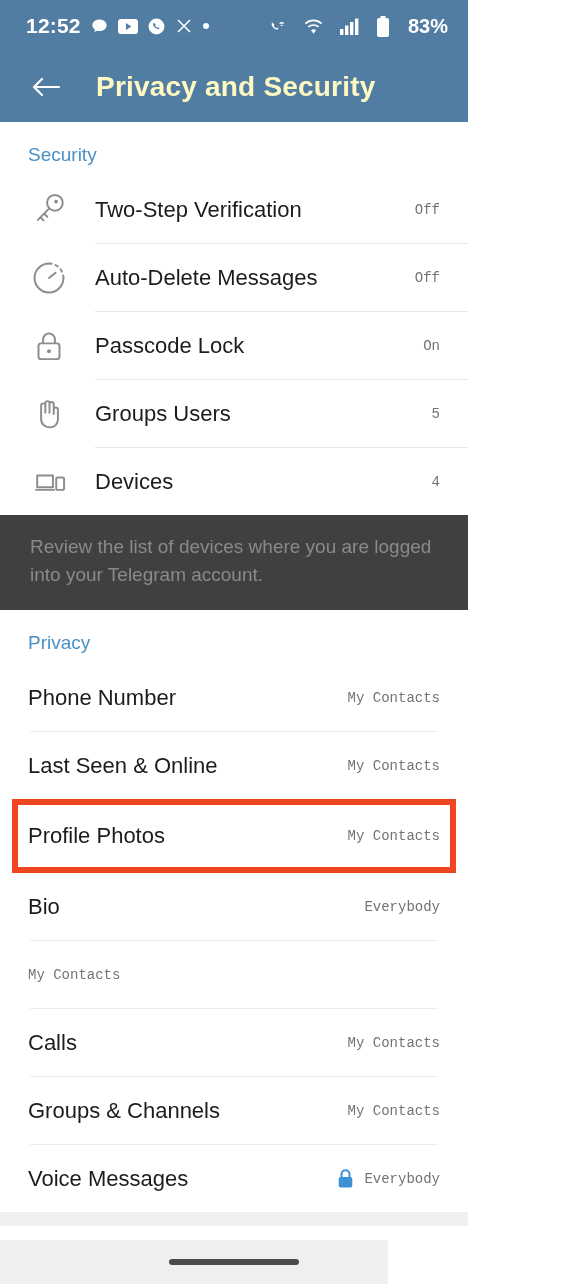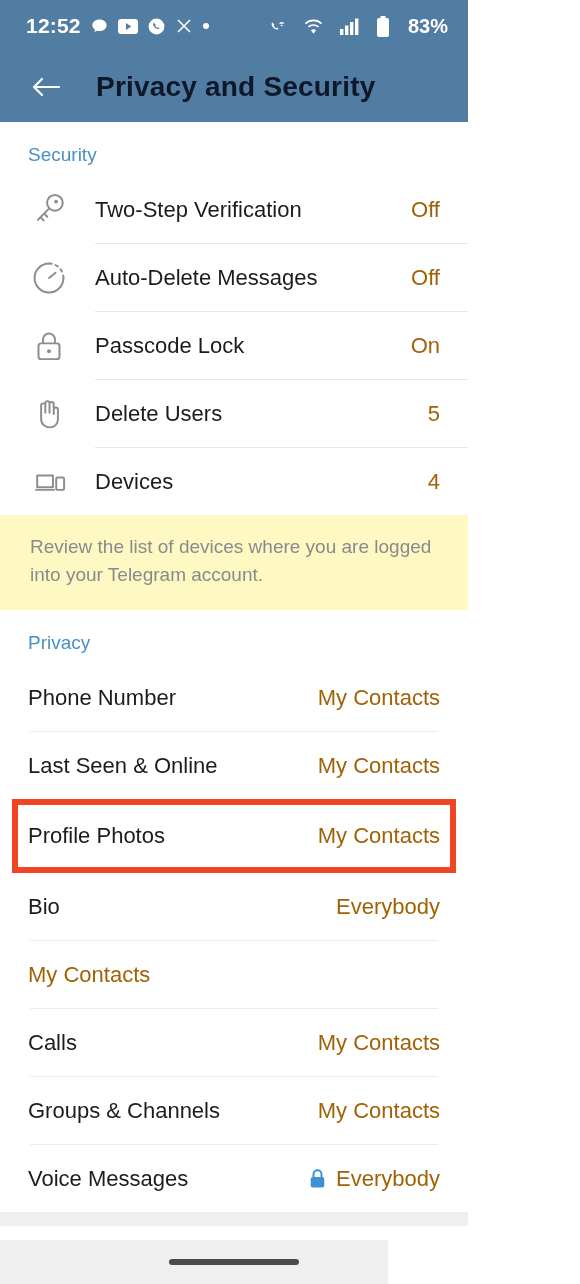--- a/index.html
+++ b/index.html
@@ -18,44 +18,44 @@
     padding: 0 20px 0 26px;
   }
   .sb-left { display: flex; align-items: center; gap: 9px; }
   .sb-time { font-size: 21px; font-weight: 700; letter-spacing: .2px; }
   .sb-right { display: flex; align-items: center; gap: 16px; }
   .sb-batt-text { font-size: 20px; font-weight: 700; margin-left: 2px; }
   .ic { display: inline-block; line-height: 0; }
 
   
   .appbar {
-    height: 70px; background: #527da3; color: #0f172a;
+    height: 70px; background: #527da3; color: #fef9c3;
     display: flex; align-items: center; padding: 0 20px 0 26px;
   }
   .back-btn { width: 40px; height: 40px; display: flex; align-items: center; justify-content: center; cursor: pointer; }
   .appbar-title { font-size: 28px; font-weight: 700; margin-left: 30px; letter-spacing: .2px; }
 
   
   .content { background: #ffffff; }
   .section-header {
     color: #4a90c4; font-size: 19px; font-weight: 400;
     padding: 22px 0 10px 28px;
   }
   .row {
     position: relative; display: flex; align-items: center;
     min-height: 67px; padding: 0 28px 0 28px; background: #fff; justify-content: space-between;
   }
   .row-icon { width: 67px; flex: 0 0 67px; display: flex; align-items: center; }
   .row-label { flex: 1; font-size: 22px; color: #1c1c1c; }
-  .row-value { font-size: 22px; color: #a16207; display: flex; align-items: center; gap: 9px; }
+  .row-value { font-size: 14px; color: #737373; display: flex; align-items: center; gap: 9px; font-family: Liberation Mono, monospace; }
   .divider-inset { height: 1px; background: #e6e6e6; margin-left: 95px; }
   .divider-full { height: 1px; background: #ececec; margin: 0 30px; }
 
   .note {
-    background: #fef9c3; color: #8a8a8e; font-size: 19px; line-height: 1.45;
+    background: #404040; color: #8a8a8e; font-size: 19px; line-height: 1.45;
     padding: 18px 30px 22px 30px;
   }
   .gap-strip { background: #efeff0; height: 14px; }
 
   
   .highlight-box {
     position: absolute; left: 12px; right: 12px; top: 0; bottom: 0;
     border: 6px solid #f04523; pointer-events: none;
   }
   .row.highlighted { min-height: 74px; }
@@ -203,21 +203,21 @@
     <div class="divider-inset"></div>
 
     <div class="row">
       <div class="row-icon">
         <svg width="42" height="42" viewBox="0 0 32 32">
           <g fill="none" stroke="#8d8d8d" stroke-width="1.5" stroke-linecap="round" stroke-linejoin="round">
             <path d="M10 16V9.5a1.6 1.6 0 0 1 3.2 0V15M13.2 15V7.8a1.6 1.6 0 0 1 3.2 0V15M16.4 15V8.4a1.6 1.6 0 0 1 3.2 0V16M19.6 16v-3.4a1.6 1.6 0 0 1 3.2 0V20c0 3.6-2.6 6.2-6 6.2s-6.8-2.2-6.8-6.2v-4.4"></path>
           </g>
         </svg>
       </div>
-      <div class="row-label">Delete Users</div>
+      <div class="row-label">Groups Users</div>
       <div class="row-value">5</div>
     </div>
     <div class="divider-inset"></div>
 
     <div class="row">
       <div class="row-icon">
         <svg width="42" height="42" viewBox="0 0 32 32">
           <g fill="none" stroke="#8d8d8d" stroke-width="1.5" stroke-linejoin="round">
             <path d="M7 11h12v9H7zM5.5 22h15"></path>
             <rect x="21.5" y="12.5" width="6" height="9.5" rx="1.2"></rect>

